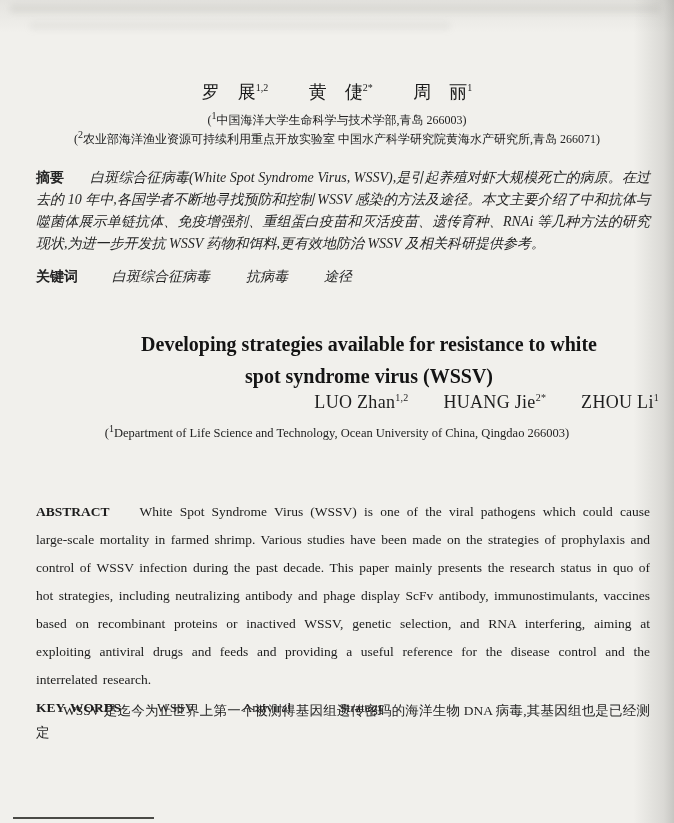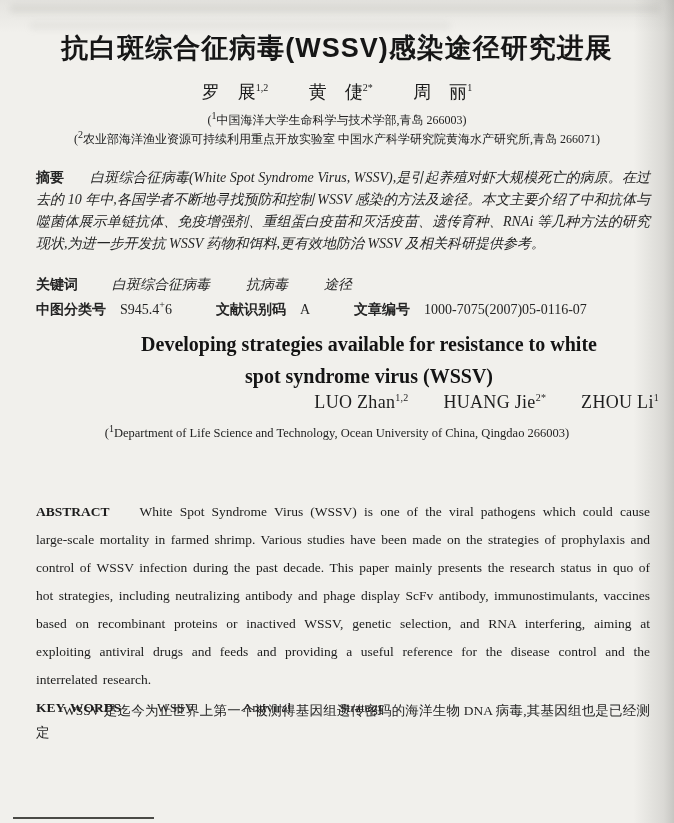--- a/index.html
+++ b/index.html
@@ -43,21 +43,21 @@
     position: absolute; top: 166px; left: 36px; width: 614px;
     font-size: 14px; line-height: 22px; text-align: justify;
     color: #242424;
   }
   .cn-abs-block p { margin: 0; font-style: italic; }
   .lbl-cn {
     font-style: normal; font-weight: bold;
     font-family: "Liberation Sans", "DejaVu Sans", sans-serif;
     margin-right: 26px;
   }
-  .kw-row { margin-top: 18px; font-style: italic; }
+  .kw-row { margin-top: 10px; font-style: italic; }
   .kw-row .lbl-cn { margin-right: 34px; }
   .kw-row .kw { margin-right: 36px; }
   .clc-row { margin-top: 2px; }
   .clc-row .lbl-cn { margin-right: 14px; }
   .clc-row .seg { margin-right: 44px; }
 
   .en-title {
     position: absolute; top: 328px; left: 0; width: 100%;
     margin: 0; text-align: center;
     font-size: 20px; font-weight: bold; line-height: 32px; color: #141414; padding-left: 32px;
@@ -100,38 +100,34 @@
   }
 </style>
 </head>
 <body>
 
 <div class="page">
 
   <div class="artifact art1"></div>
   <div class="artifact art2"></div>
 
-  <h1 class="cn-title">抗白斑综合征病毒(WSSV)感染途径研究进展</h1>
 
   <div class="cn-authors">
     <span class="author"><span>罗　展</span><sup>1,2</sup></span>
     <span class="author"><span>黄　倢</span><sup>2*</sup></span>
     <span class="author"><span>周　丽</span><sup>1</sup></span>
   </div>
 
   <div class="affil affil-cn1"><span>(</span><sup>1</sup><span>中国海洋大学生命科学与技术学部,青岛 266003</span><span>)</span></div>
   <div class="affil affil-cn2"><span>(</span><sup>2</sup><span>农业部海洋渔业资源可持续利用重点开放实验室 中国水产科学研究院黄海水产研究所,青岛 266071</span><span>)</span></div>
 
   <div class="cn-abs-block">
     <p><span class="lbl-cn">摘要</span><span>白斑综合征病毒(White Spot Syndrome Virus, WSSV),是引起养殖对虾大规模死亡的病原。在过去的 10 年中,各国学者不断地寻找预防和控制 WSSV 感染的方法及途径。本文主要介绍了中和抗体与噬菌体展示单链抗体、免疫增强剂、重组蛋白疫苗和灭活疫苗、遗传育种、RNAi 等几种方法的研究现状,为进一步开发抗 WSSV 药物和饵料,更有效地防治 WSSV 及相关科研提供参考。</span></p>
     <div class="kw-row">
       <span class="lbl-cn">关键词</span><span class="kw">白斑综合征病毒</span><span class="kw">抗病毒</span><span class="kw">途径</span>
-    </div>
-    <div class="clc-row">
-      <span class="lbl-cn">中图分类号</span><span class="seg"><span>S945.4</span><sup>+</sup><span>6</span></span><span class="lbl-cn">文献识别码</span><span class="seg">A</span><span class="lbl-cn">文章编号</span><span>1000-7075(2007)05-0116-07</span>
     </div>
   </div>
 
   <h2 class="en-title">
     <span>Developing strategies available for resistance to white</span><br>
     <span>spot syndrome virus (WSSV)</span>
   </h2>
 
   <div class="en-authors">
     <span class="author"><span>LUO Zhan</span><sup>1,2</sup></span>

